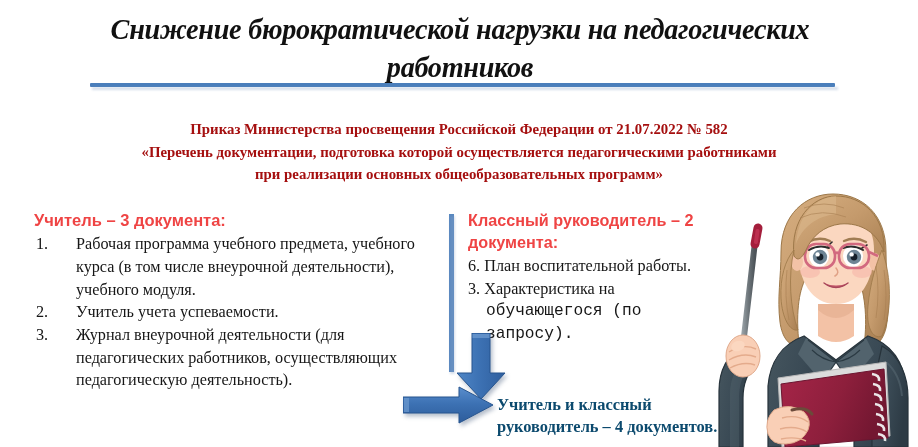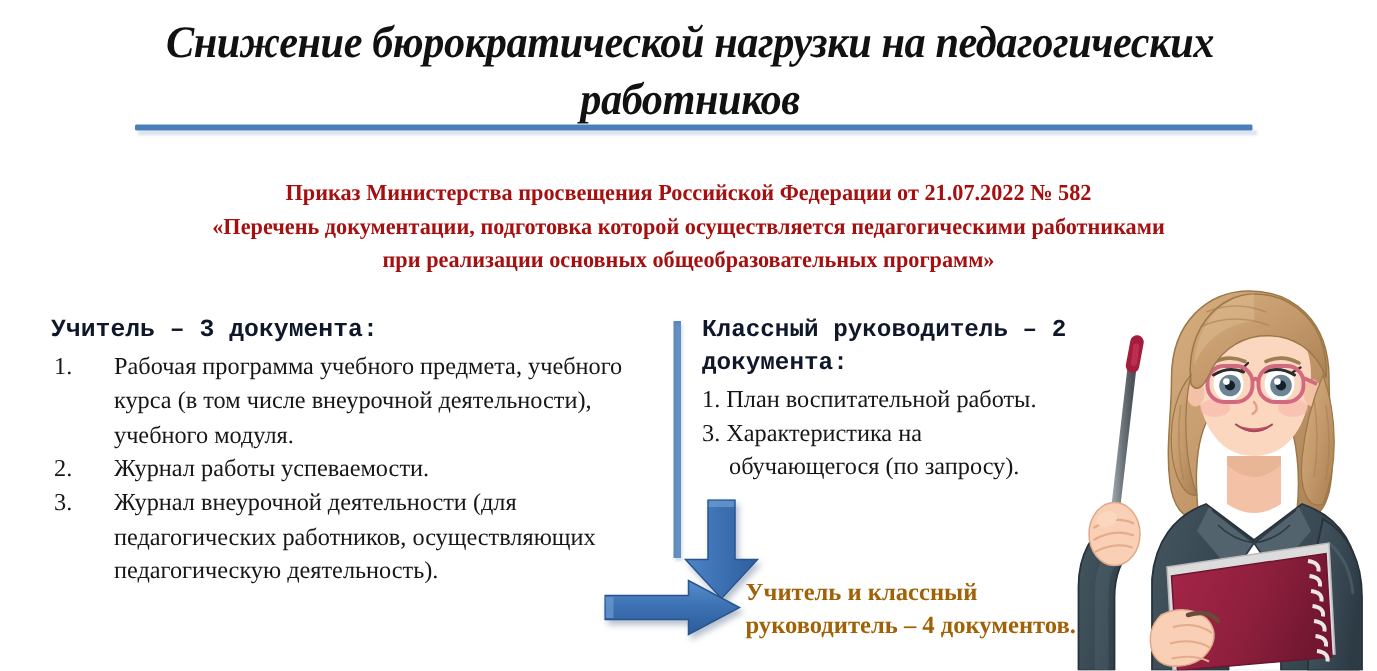--- a/index.html
+++ b/index.html
@@ -80,24 +80,24 @@
   .subtitle .l3 { display: block; }
 
   
   .col-left {
     position: absolute;
     left: 34px;
     top: 209px;
     width: 400px;
   }
   .col-head {
-    font-family: Liberation Mono, monospace;
+    font-family: Liberation Sans, sans-serif;
     font-weight: bold;
     font-size: 16.5px;
-    color: #0f172a;
+    color: #ef4444;
     line-height: 1.36;
     margin: 0 0 2px 0;
   }
   .num-list {
     list-style: none;
     margin: 0;
     padding: 0;
   }
   .num-item {
     position: relative;
@@ -146,21 +146,21 @@
     left: 468px;
     top: 209px;
     width: 250px;
   }
   .col-mid .col-head { font-size: 16.2px; }
   .mid-line {
     font-size: 16.2px;
     line-height: 1.40;
     color: #161616;
   }
-  .mid-line.indent { padding-left: 18px; }
+  .mid-line.indent { padding-left: 18px; font-family: Liberation Mono, monospace; }
 
   
   .arrow-down {
     position: absolute;
     left: 455px;
     top: 333px;
     width: 52px;
     height: 68px;
     filter: drop-shadow(2px 3px 2px rgba(90,110,140,0.45));
   }
@@ -170,27 +170,27 @@
     top: 386px;
     width: 92px;
     height: 38px;
     filter: drop-shadow(2px 3px 2px rgba(90,110,140,0.45));
   }
 
   
   .conclusion {
     position: absolute;
     left: 497px;
-    top: 384px;
+    top: 394px;
     width: 260px;
     font-family: "Liberation Serif", "DejaVu Serif", serif;
     font-weight: bold;
     font-size: 16.4px;
     line-height: 1.35;
-    color: #a16207;
+    color: #0c4a6e;
   }
   .conclusion span { display: block; }
 
   
   .teacher {
     position: absolute;
     left: 686px;
     top: 186px;
     width: 232px;
     height: 261px;
@@ -213,34 +213,34 @@
 
   <div class="col-left">
     <div class="col-head">Учитель – 3 документа:</div>
     <ul class="num-list">
       <li class="num-item">
         <span class="marker">1.</span>
         <span>Рабочая программа учебного предмета, учебного курса (в том числе внеурочной деятельности), учебного модуля.</span>
       </li>
       <li class="num-item">
         <span class="marker">2.</span>
-        <span>Журнал работы успеваемости.</span>
+        <span>Учитель учета успеваемости.</span>
       </li>
       <li class="num-item">
         <span class="marker">3.</span>
         <span>Журнал внеурочной деятельности (для педагогических работников, осуществляющих педагогическую деятельность).</span>
       </li>
     </ul>
   </div>
 
   <div class="divider"></div>
 
   <div class="col-mid">
     <div class="col-head">Классный руководитель – 2 документа:</div>
-    <div class="mid-line">1. План воспитательной работы.</div>
+    <div class="mid-line">6. План воспитательной работы.</div>
     <div class="mid-line">3. Характеристика на</div>
     <div class="mid-line indent">обучающегося (по запросу).</div>
   </div>
 
   <div class="arrow-down">
     <svg viewBox="0 0 52 68" width="52" height="68" xmlns="http://www.w3.org/2000/svg">
       <defs>
         <linearGradient id="gDown" x1="0" y1="0" x2="1" y2="0">
           <stop offset="0%" stop-color="#4f86c6"></stop>
           <stop offset="45%" stop-color="#3d72b4"></stop>

